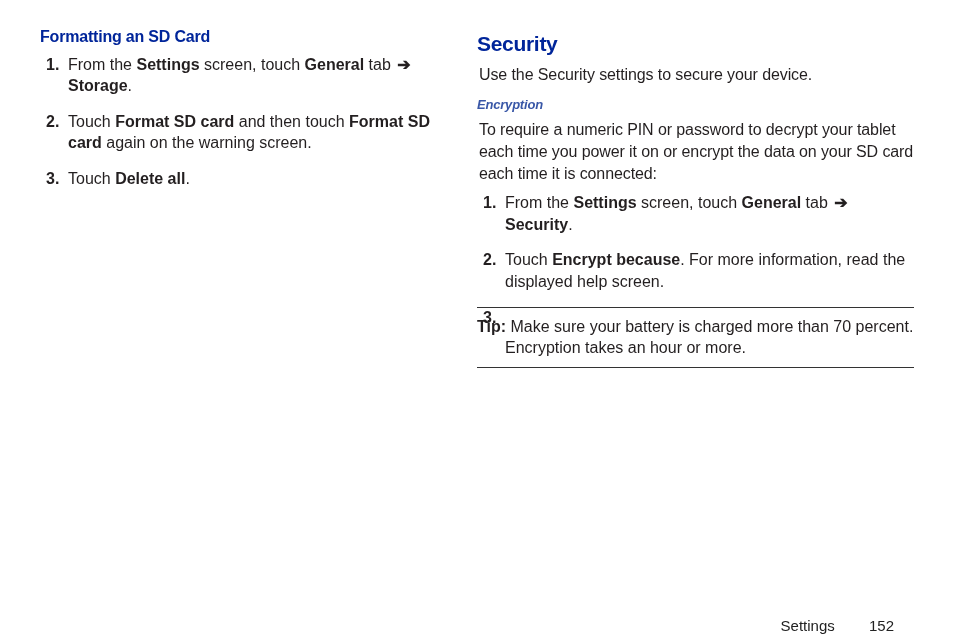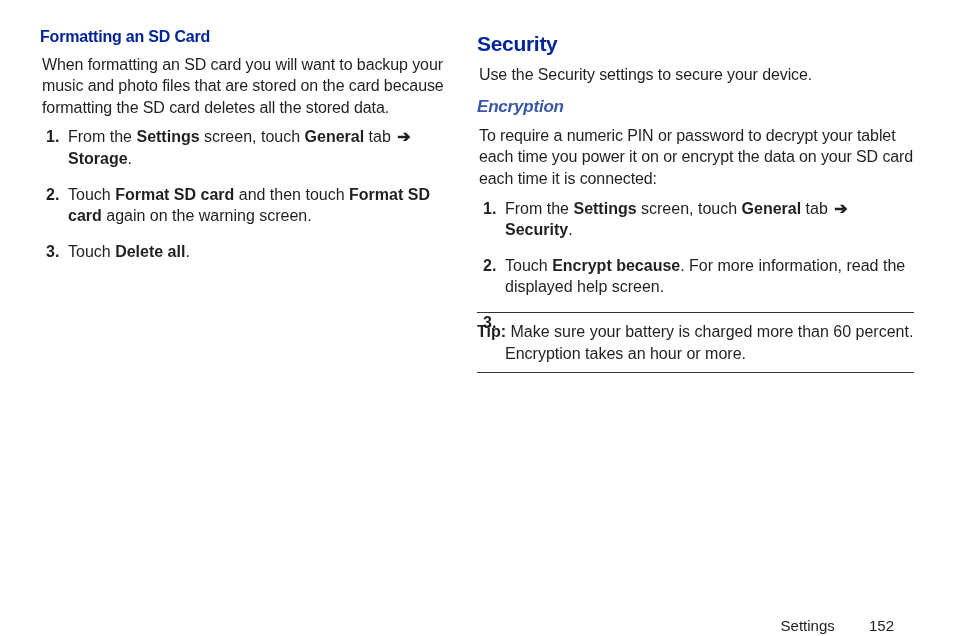--- a/index.html
+++ b/index.html
@@ -48,21 +48,21 @@
     font-size: 16px;
     color: #00259a;
     margin: 6px 0 6px 0;
     letter-spacing: -0.2px;
     font-stretch: condensed;
   }
   .h-sub-italic {
     font-family: Arial, sans-serif;
     font-weight: 900;
     font-style: italic;
-    font-size: 17px;
+    font-size: 13px;
     color: #3957a7;
     margin: 10px 0 6px 0;
     letter-spacing: -0.2px;
     font-stretch: condensed;
   }
   p {
     margin: 4px 0 8px 2px;
     font-weight: 400;
     font-stretch: condensed;
     letter-spacing: -0.1px;
@@ -110,42 +110,41 @@
   .footer .section { margin-right: 30px; }
 </style>
 </head>
 <body>
 
 <div class="page">
   <div class="columns">
 
     <div class="col">
       <div class="h-sub">Formatting an SD Card</div>
-      <p>When formatting an SD card you will want to backup your music and photo files that are stored on the card because formatting the SD card deletes all the stored data.</p>
       <ol class="steps">
           <li><span class="num">1.</span><span>From the <b>Settings</b> screen, touch <b>General</b> tab <span class="arrow">➔</span> <b>Storage</b>.</span></li>
           <li><span class="num">2.</span><span>Touch <b>Format SD card</b> and then touch <b>Format SD card</b> again on the warning screen.</span></li>
           <li><span class="num">3.</span><span>Touch <b>Delete all</b>.</span></li>
         </ol>
     </div>
 
     <div class="col">
       <div class="h-section">Security</div>
       <p>Use the Security settings to secure your device.</p>
       <div class="h-sub-italic">Encryption</div>
       <p>To require a numeric PIN or password to decrypt your tablet each time you power it on or encrypt the data on your SD card each time it is connected:</p>
       <ol class="steps">
           <li><span class="num">1.</span><span>From the <b>Settings</b> screen, touch <b>General</b> tab <span class="arrow">➔</span> <b>Security</b>.</span></li>
           <li><span class="num">2.</span><span>Touch <b>Encrypt because</b>. For more information, read the displayed help screen.</span></li>
           <li><span class="num">3.</span></li>
         </ol>
 
       <div class="tipbox">
         <span class="tip-label">Tip:</span>
-        <span> </span><span>Make sure your battery is charged more than 60 percent.</span>
+        <span> </span><span>Make sure your battery is charged more than 70 percent.</span>
         <span class="tip-body">Encryption takes an hour or more.</span>
       </div>
     </div>
   </div>
 
   <div class="footer">
     <span class="section">Settings</span>
     <span>152</span>
   </div>
 </div>

